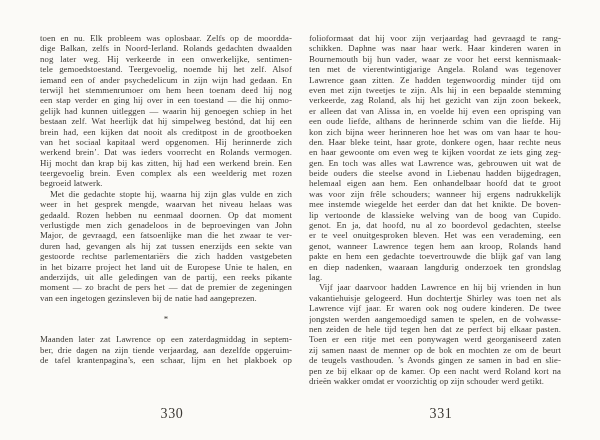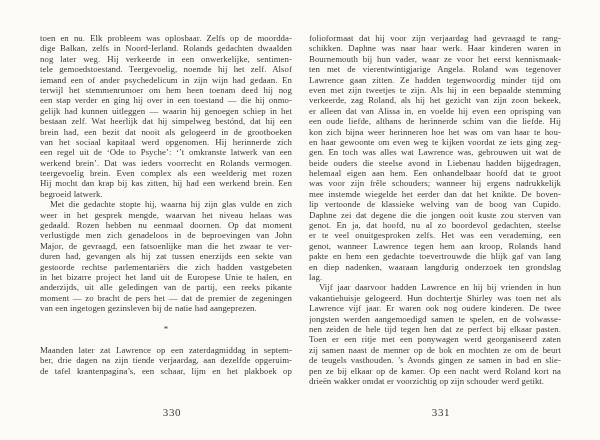--- a/index.html
+++ b/index.html
@@ -35,47 +35,46 @@
     word-spacing: 0.2px;
   }
   .line.end-left { text-align-last: left; }
   .line.center   { text-align: center; text-align-last: center; }
   .line.indent   { text-indent: 10px; }
   .line.blank    { }
   .page-number {
     position: absolute;
     top: 373px; left: 12px; right: 0;
     text-align: center;
-    font-size: 11px;
+    font-size: 14px;
     letter-spacing: 0.6px;
     color: var(--ink, #3c3934);
   }
 </style>
 </head>
 <body>
 
 <div class="spread">
 
   <div class="page left">
     <div class="page-text">
         <div class="line">toen en nu. Elk probleem was oplosbaar. Zelfs op de moordda-</div>
         <div class="line">dige Balkan, zelfs in Noord-Ierland. Rolands gedachten dwaalden</div>
         <div class="line">nog later weg. Hij verkeerde in een onwerkelijke, sentimen-</div>
         <div class="line">tele gemoedstoestand. Teergevoelig, noemde hij het zelf. Alsof</div>
         <div class="line">iemand een of ander psychedelicum in zijn wijn had gedaan. En</div>
         <div class="line">terwijl het stemmenrumoer om hem heen toenam deed hij nog</div>
         <div class="line">een stap verder en ging hij over in een toestand — die hij onmo-</div>
         <div class="line">gelijk had kunnen uitleggen — waarin hij genoegen schiep in het</div>
         <div class="line">bestaan zelf. Wat heerlijk dat hij simpelweg bestónd, dat hij een</div>
-        <div class="line">brein had, een bezit dat nooit als gelogeerd in de grootboeken</div>
+        <div class="line">brein had, een kijken dat nooit als creditpost in de grootboeken</div>
         <div class="line">van het sociaal kapitaal werd opgenomen. Hij herinnerde zich</div>
-        <div class="line">een regel uit de ‘Ode to Psyche’: ‘’t omkranste latwerk van een</div>
         <div class="line">werkend brein’. Dat was ieders voorrecht en Rolands vermogen.</div>
+        <div class="line">Hij mocht dan krap bij kas zitten, hij had een werkend brein. Een</div>
         <div class="line">teergevoelig brein. Even complex als een weelderig met rozen</div>
-        <div class="line">Hij mocht dan krap bij kas zitten, hij had een werkend brein. Een</div>
         <div class="line end-left">begroeid latwerk.</div>
         <div class="line indent">Met die gedachte stopte hij, waarna hij zijn glas vulde en zich</div>
         <div class="line">weer in het gesprek mengde, waarvan het niveau helaas was</div>
         <div class="line">gedaald. Rozen hebben nu eenmaal doornen. Op dat moment</div>
         <div class="line">verlustigde men zich genadeloos in de beproevingen van John</div>
         <div class="line">Major, de gevraagd, een fatsoenlijke man die het zwaar te ver-</div>
         <div class="line">duren had, gevangen als hij zat tussen enerzijds een sekte van</div>
         <div class="line">gestoorde rechtse parlementariërs die zich hadden vastgebeten</div>
         <div class="line">in het bizarre project het land uit de Europese Unie te halen, en</div>
         <div class="line">anderzijds, uit alle geledingen van de partij, een reeks pikante</div>
@@ -96,30 +95,30 @@
         <div class="line">folioformaat dat hij voor zijn verjaardag had gevraagd te rang-</div>
         <div class="line">schikken. Daphne was naar haar werk. Haar kinderen waren in</div>
         <div class="line">Bournemouth bij hun vader, waar ze voor het eerst kennismaak-</div>
         <div class="line">ten met de vierentwintigjarige Angela. Roland was tegenover</div>
         <div class="line">Lawrence gaan zitten. Ze hadden tegenwoordig minder tijd om</div>
         <div class="line">even met zijn tweetjes te zijn. Als hij in een bepaalde stemming</div>
         <div class="line">verkeerde, zag Roland, als hij het gezicht van zijn zoon bekeek,</div>
         <div class="line">er alleen dat van Alissa in, en voelde hij even een oprisping van</div>
         <div class="line">een oude liefde, althans de herinnerde schim van die liefde. Hij</div>
         <div class="line">kon zich bijna weer herinneren hoe het was om van haar te hou-</div>
+        <div class="line">den. Haar bleke teint, haar grote, donkere ogen, haar rechte neus</div>
         <div class="line">en haar gewoonte om even weg te kijken voordat ze iets ging zeg-</div>
         <div class="line">gen. En toch was alles wat Lawrence was, gebrouwen uit wat de</div>
         <div class="line">beide ouders die steelse avond in Liebenau hadden bijgedragen,</div>
         <div class="line">helemaal eigen aan hem. Een onhandelbaar hoofd dat te groot</div>
         <div class="line">was voor zijn frêle schouders; wanneer hij ergens nadrukkelijk</div>
         <div class="line">mee instemde wiegelde het eerder dan dat het knikte. De boven-</div>
         <div class="line">lip vertoonde de klassieke welving van de boog van Cupido.</div>
-        <div class="line">Daphne zei dat degene die die jongen ooit kuste zou sterven van</div>
         <div class="line">genot. En ja, dat hoofd, nu al zo boordevol gedachten, steelse</div>
-        <div class="line">er te veel onuitgesproken zelfs. Het was een verademing, een</div>
+        <div class="line">er te veel onuitgesproken bleven. Het was een verademing, een</div>
         <div class="line">genot, wanneer Lawrence tegen hem aan kroop, Rolands hand</div>
         <div class="line">pakte en hem een gedachte toevertrouwde die blijk gaf van lang</div>
         <div class="line">en diep nadenken, waaraan langdurig onderzoek ten grondslag</div>
         <div class="line end-left">lag.</div>
         <div class="line indent">Vijf jaar daarvoor hadden Lawrence en hij bij vrienden in hun</div>
         <div class="line">vakantiehuisje gelogeerd. Hun dochtertje Shirley was toen net als</div>
         <div class="line">Lawrence vijf jaar. Er waren ook nog oudere kinderen. De twee</div>
         <div class="line">jongsten werden aangemoedigd samen te spelen, en de volwasse-</div>
         <div class="line">nen zeiden de hele tijd tegen hen dat ze perfect bij elkaar pasten.</div>
         <div class="line">Toen er een ritje met een ponywagen werd georganiseerd zaten</div>

